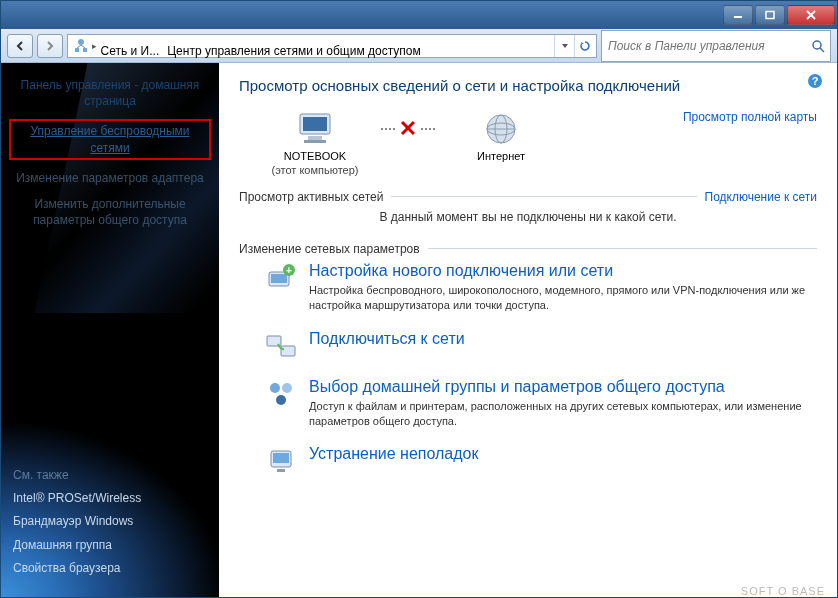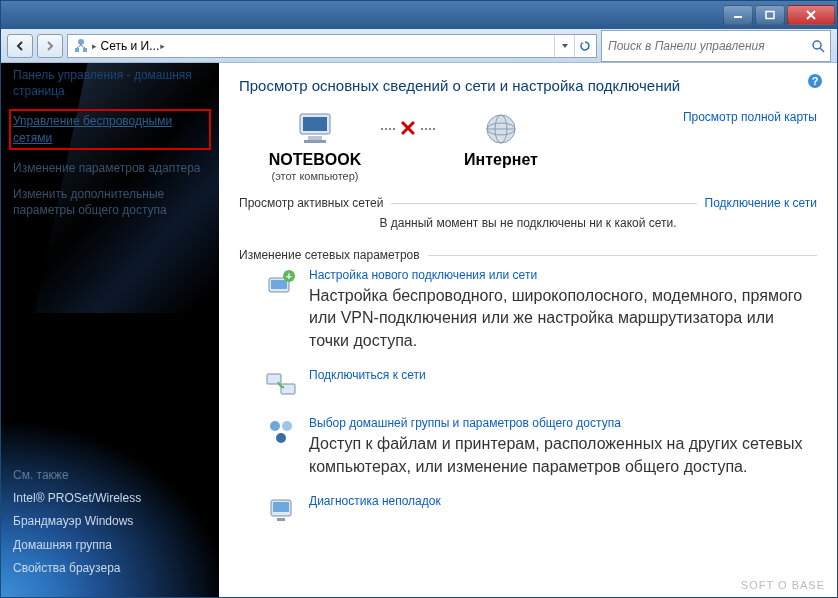--- a/index.html
+++ b/index.html
@@ -7,67 +7,67 @@
 .window { width: 838px; height: 598px; background: #fff; border: 1px solid #1a4c7a; position: relative; }
 .titlebar { height: 28px; background: linear-gradient(to bottom, #4a7ab0 0%, #3a6a9e 50%, #2c5a8e 100%); display: flex; justify-content: flex-end; align-items: center; padding: 0 2px; }
 .win-btn { width: 30px; height: 20px; margin-left: 2px; border: 1px solid rgba(0,0,0,0.3); border-radius: 3px; display: flex; align-items: center; justify-content: center; background: linear-gradient(to bottom, rgba(255,255,255,0.3), rgba(255,255,255,0.1)); cursor: default; }
 .win-btn.close { width: 48px; background: linear-gradient(to bottom, #e07a7a 0%, #c83232 100%); }
 .win-btn svg { width: 12px; height: 10px; }
 .toolbar { height: 34px; background: linear-gradient(to bottom, #dce8f5 0%, #c5d9ee 100%); display: flex; align-items: center; padding: 0 6px; gap: 4px; border-bottom: 1px solid #a6b9cf; }
 .nav-btn { width: 26px; height: 24px; border: 1px solid #8a9cb0; border-radius: 3px; background: linear-gradient(to bottom, #f5f9fd, #dce8f5); display: flex; align-items: center; justify-content: center; cursor: default; }
 .nav-btn svg { width: 10px; height: 10px; }
 .breadcrumb { flex: 1; min-width: 0; height: 24px; background: #fff; border: 1px solid #8fa6c0; display: flex; align-items: center; padding: 0 2px; font-size: 12px; }
 .bc-icon { width: 18px; height: 18px; margin: 0 2px; }
-.bc-segment { padding: 9px 4px; display: flex; align-items: center; gap: 1px; white-space: nowrap; height: 100%; }
+.bc-segment { padding: 9px 4px; display: flex; align-items: center; gap: 1px; white-space: nowrap; height: 100%; flex-direction: column; }
 .bc-chevron { color: #555; font-size: 9px; }
 .bc-btn { width: 20px; height: 22px; border-left: 1px solid #cbd7e6; display: flex; align-items: center; justify-content: center; cursor: default; }
 .search { width: 230px; height: 32px; background: #fff; border: 1px solid #8fa6c0; display: flex; align-items: center; }
 .search input { flex: 1; border: none; outline: none; font-style: italic; color: #888; padding: 0 6px; font-size: 12px; font-family: inherit; }
 .search-icon { width: 24px; display: flex; align-items: center; justify-content: center; color: #3a6ea5; }
 
 .content { display: flex; height: calc(100% - 62px); }
 .sidebar { width: 218px; background: #1a1a1a; position: relative; overflow: hidden; }
 .sidebar-bg { position: absolute; inset: 0; background: radial-gradient(ellipse 280px 220px at 0% 100%, #3a8fd8 0%, #2a6fb8 20%, #1e5090 35%, #143560 50%, #0a1a30 65%, #000 80%); }
 .sidebar-bg::before { content: ""; position: absolute; top: 0; left: 60px; width: 300px; height: 250px; background: linear-gradient(125deg, rgba(60,90,130,0.4) 0%, transparent 30%, rgba(20,40,70,0.6) 50%, transparent 70%); transform: skewX(-12deg); }
-.sidebar-content { position: relative; padding: 4px 12px; }
+.sidebar-content { position: relative; padding: 14px 12px; text-align: center; }
 .sidebar-link { color: #2c5d8e; font-size: 12px; line-height: 1.35; margin-bottom: 10px; cursor: pointer; }
 .sidebar-link.home { color: #1a4575; font-weight: normal; }
 .sidebar-link.highlighted { border: 2px solid #d00000; padding: 2px; text-decoration: underline; margin-left: -4px; margin-right: -4px; }
 .sidebar-link.dim { color: #4a6a8a; opacity: 0.75; }
 .sidebar-footer { position: absolute; bottom: 14px; left: 12px; right: 12px; }
 .sidebar-footer-title { color: #5b7a9c; font-size: 12px; margin-bottom: 8px; }
 .sidebar-footer .sidebar-link { color: #c8d8ea; margin-bottom: 7px; }
 
 .main { flex: 1; background: #fff; padding: 14px 20px 14px 20px; overflow: auto; position: relative; }
 .help-icon { position: absolute; top: 10px; right: 14px; width: 16px; height: 16px; cursor: pointer; }
 h1.page-title { color: #0a3e76; font-size: 15px; font-weight: normal; margin-bottom: 16px; }
 .network-map { display: flex; align-items: flex-start; gap: 18px; margin-bottom: 14px; padding-left: 28px; }
 .node { display: flex; flex-direction: column; align-items: center; width: 96px; }
 .node-icon { width: 42px; height: 38px; margin-bottom: 2px; }
-.node-label { font-size: 16px; text-align: center; line-height: 1.25; font-weight: bold; }
+.node-label { font-size: 11px; text-align: center; line-height: 1.25; }
 .node-sub { color: #444; font-size: 11px; }
 .conn { width: 54px; height: 38px; display: flex; align-items: center; justify-content: center; position: relative; }
 .conn-line { position: absolute; top: 18px; left: 0; right: 0; border-top: 2px dotted #888; }
 .conn-x { position: relative; color: #d00000; font-size: 22px; font-weight: bold; background: #fff; padding: 0 2px; }
 .map-link { margin-left: auto; color: #0a5fc4; font-size: 12px; cursor: pointer; align-self: flex-start; }
 
 .section-bar { display: flex; align-items: center; margin: 8px 0 6px 0; }
 .section-title { color: #333; font-size: 12px; padding-right: 8px; }
 .section-rule { flex: 1; height: 1px; background: #cdd6e2; }
 .section-link { color: #0a5fc4; font-size: 12px; padding-left: 8px; cursor: pointer; }
 .section-msg { text-align: center; color: #333; font-size: 12px; margin: 6px 0 18px 0; }
 
 .task-list { }
 .task { display: flex; gap: 12px; margin-bottom: 16px; padding-left: 26px; }
 .task-icon { width: 32px; height: 32px; flex-shrink: 0; }
 .task-body { flex: 1; }
-.task-title { color: #0a5fc4; font-size: 12px; margin-bottom: 3px; cursor: pointer; }
-.task-desc { color: #333; font-size: 16px; line-height: 1.4; }
-
-.watermark { position: absolute; bottom: 6px; right: 12px; color: #bbb; font-size: 11px; letter-spacing: 1px; }
+.task-title { color: #0a5fc4; font-size: 16px; margin-bottom: 3px; cursor: pointer; }
+.task-desc { color: #333; font-size: 11px; line-height: 1.4; }
+
+.watermark { position: absolute; bottom: 0; right: 12px; color: #bbb; font-size: 11px; letter-spacing: 1px; }
 </style>
 </head>
 <body>
 
 <div class="window">
   <div class="titlebar">
     <div class="win-btn">
         <svg viewBox="0 0 12 10">
           <line x1="2" y1="7" x2="10" y2="7" stroke="#fff" stroke-width="2"></line>
         </svg>
@@ -101,20 +101,23 @@
           <circle cx="9" cy="5" r="3" fill="#6fa8dc"></circle>
           <rect x="3" y="11" width="4" height="4" fill="#6fa8dc"></rect>
           <rect x="11" y="11" width="4" height="4" fill="#6fa8dc"></rect>
           <line x1="9" y1="8" x2="5" y2="11" stroke="#888"></line>
           <line x1="9" y1="8" x2="13" y2="11" stroke="#888"></line>
         </svg>
       <span class="bc-chevron">▸</span>
       <div class="bc-segment">
           <span>Сеть и И...</span>
           <span class="bc-chevron">▸</span>
+        </div>
+      <div class="bc-segment">
+          <span>Центр управления сетями и общим доступом</span>
         </div>
       <div style="flex:1"></div>
       <div class="bc-btn">
           <svg width="8" height="8" viewBox="0 0 8 8">
             <path d="M1 2 L4 6 L7 2" fill="#555"></path>
           </svg>
         </div>
       <div class="bc-btn">
           <svg width="12" height="12" viewBox="0 0 12 12">
             <path d="M6 2 A4 4 0 1 1 2.5 4" fill="none" stroke="#2a6eb8" stroke-width="1.5"></path>
@@ -232,21 +235,21 @@
             <div class="task-desc">Доступ к файлам и принтерам, расположенных на других сетевых компьютерах, или изменение параметров общего доступа.</div>
           </div>
         </div>
         <div class="task">
           <svg class="task-icon" viewBox="0 0 32 32">
               <rect x="6" y="6" width="20" height="16" rx="2" fill="#dce8f5" stroke="#7a8fa8"></rect>
               <rect x="8" y="8" width="16" height="10" fill="#6fa8dc"></rect>
               <rect x="12" y="24" width="8" height="3" fill="#8a9cb0"></rect>
             </svg>
           <div class="task-body">
-            <div class="task-title">Диагностика неполадок</div>
+            <div class="task-title">Устранение неполадок</div>
           </div>
         </div>
       </div>
 
       <div class="watermark">SOFT O BASE</div>
     </div>
   </div>
 </div>
 
 </body></html>

